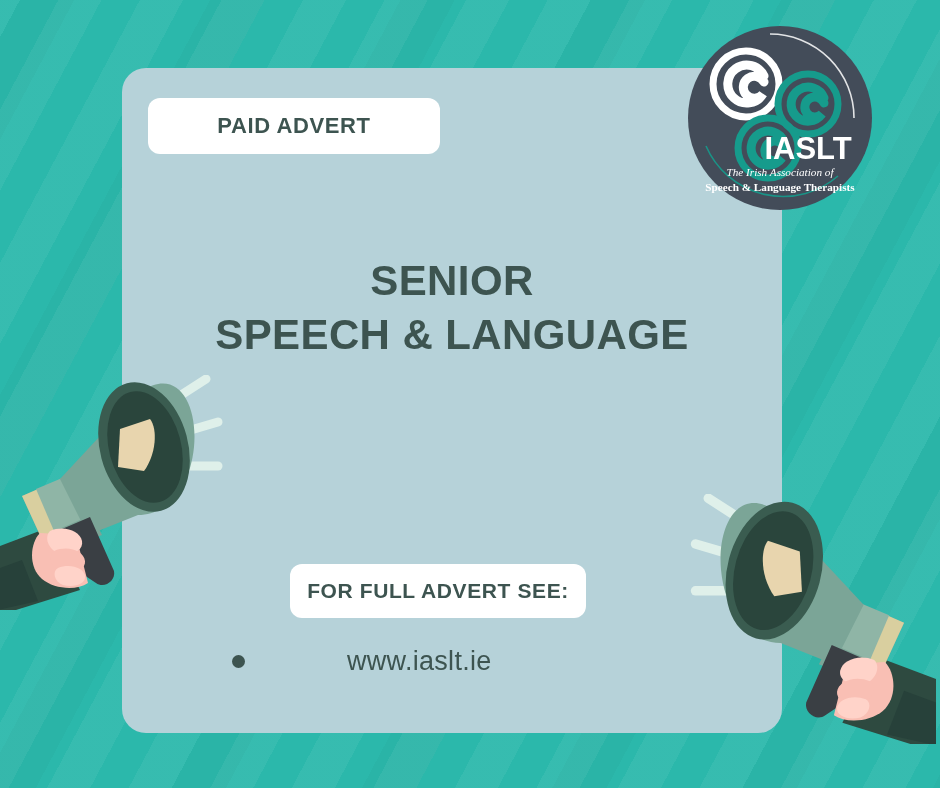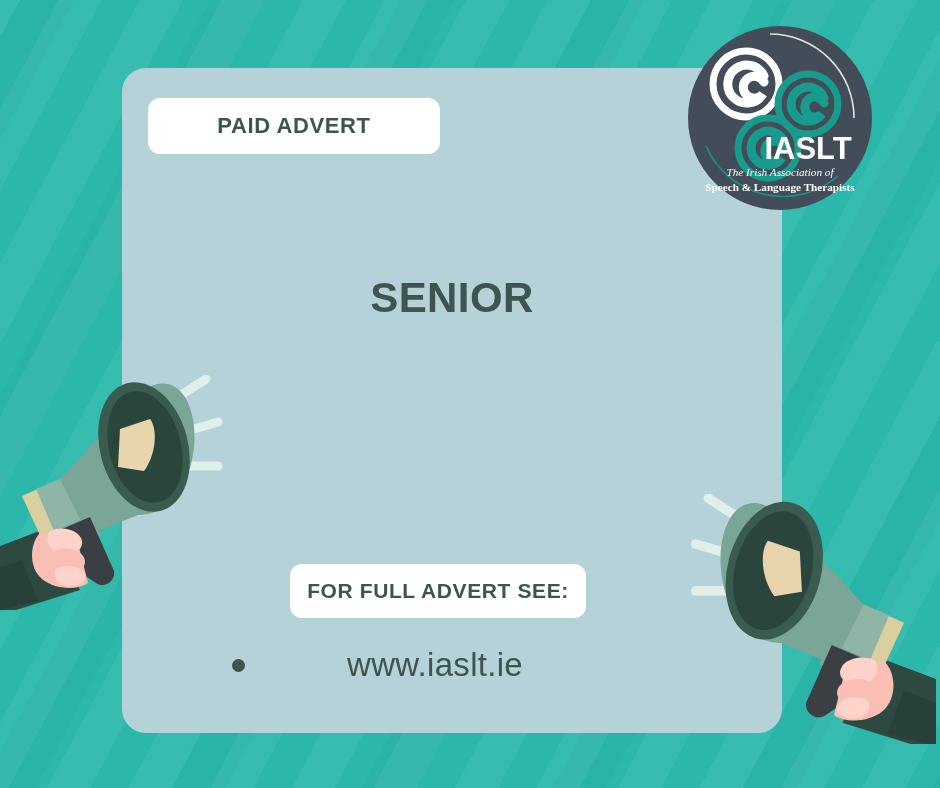--- a/index.html
+++ b/index.html
@@ -76,41 +76,40 @@
   
   #job-title {
     position:absolute;
     left:0; right:0; top:186px;
     text-align:center;
     color:#3d5450;
     font-weight:bold;
     font-size:42px;
     line-height:1.28;
     letter-spacing:0.4px;
-    margin-top:17px;
   }
   #job-title .line { display:block; }
 
   
   #url-row {
     position:absolute;
     left:0; right:0; top:578px;
     display:flex; align-items:center;
     color:#3d5450;
   }
   #url-bullet {
     width:13px; height:13px;
     border-radius:50%;
     background:#3d5450;
     margin-left:110px;
     flex:none;
   }
   #url-text {
     margin-left:102px;
-    font-size:33px;
+    font-size:27px;
     letter-spacing:0.3px;
   }
 
   
   #logo {
     position:absolute;
     left:688px; top:26px;
     width:184px; height:184px;
   }
 
@@ -125,20 +124,21 @@
 
   <div class="stripes"></div>
   <div class="stripes2"></div>
 
   <div id="card">
 
     <div class="pill" id="paid-advert-pill">PAID ADVERT</div>
 
     <div id="job-title">
       <span class="line">SENIOR</span>
+      <span class="line">SPEECH &amp; LANGUAGE</span>
     </div>
 
     <div class="pill" id="details-pill">FOR FULL ADVERT SEE:</div>
 
     <div id="url-row">
       <span id="url-bullet"></span>
       <span id="url-text">www.iaslt.ie</span>
     </div>
   </div>
 

